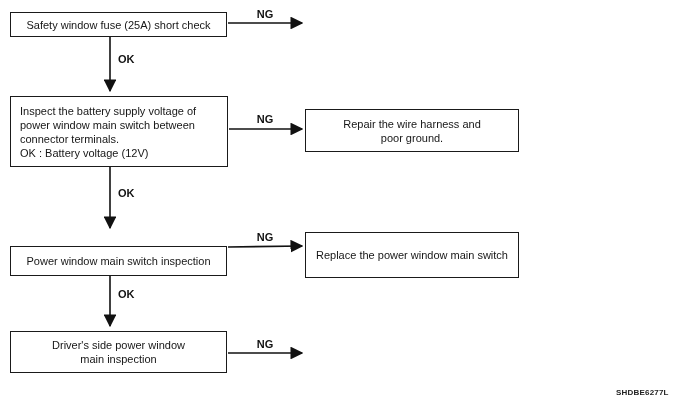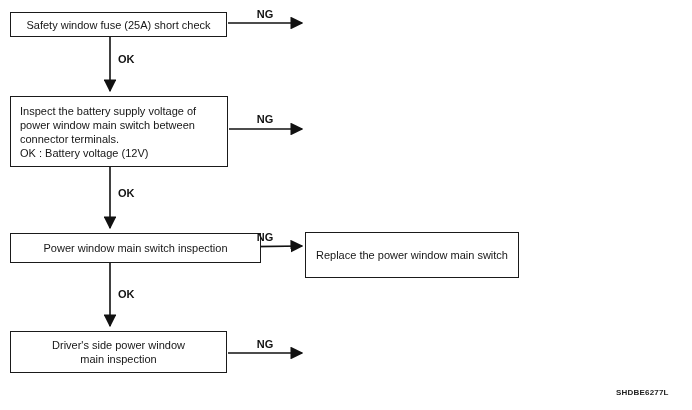--- a/index.html
+++ b/index.html
@@ -63,21 +63,21 @@
     font-size: 8px;
     font-weight: bold;
     letter-spacing: 0.2px;
     text-align: left;
     color: #222222;
   }
 
   
   .b-check1 { left: 10px; top: 12px;  width: 217px; height: 25px; }
   .b-check2 { left: 10px; top: 96px;  width: 218px; height: 71px; }
-  .b-check3 { left: 10px; top: 233px; width: 251px; height: 30px; }
+  .b-check3 { left: 10px; top: 246px; width: 217px; height: 30px; }
   .b-check4 { left: 10px; top: 331px; width: 217px; height: 42px; }
 
   
   .b-act1 { left: 305px; top: 10px;  width: 214px; height: 26px; }
   .b-act2 { left: 305px; top: 109px; width: 214px; height: 43px; }
   .b-act3 { left: 305px; top: 232px; width: 214px; height: 46px; }
   .b-act4 { left: 305px; top: 339px; width: 214px; height: 29px; }
 
   
   .ng1 { left: 250px; top: 8px; }
@@ -110,20 +110,22 @@
     <line x1="110" y1="263" x2="110" y2="326" stroke="#111111" stroke-width="1.6" marker-end="url(#ah)"></line>
   </svg>
 
   <div class="box center b-check1">Safety window fuse (25A) short check</div>
   <div class="lbl ng-lbl ng1">NG</div>
   <div class="lbl ok1">OK</div>
 
   <div class="box leftalign b-check2">Inspect the battery supply voltage of power window main switch between connector terminals.
 OK : Battery voltage (12V)</div>
   <div class="lbl ng-lbl ng2">NG</div>
+  <div class="box center b-act2">Repair the wire harness and
+poor ground.</div>
   <div class="lbl ok2">OK</div>
 
   <div class="box center b-check3">Power window main switch inspection</div>
   <div class="lbl ng-lbl ng3">NG</div>
   <div class="box center b-act3">Replace the power window main switch</div>
   <div class="lbl ok3">OK</div>
 
   <div class="box center b-check4">Driver's side power window
 main  inspection</div>
   <div class="lbl ng-lbl ng4">NG</div>

